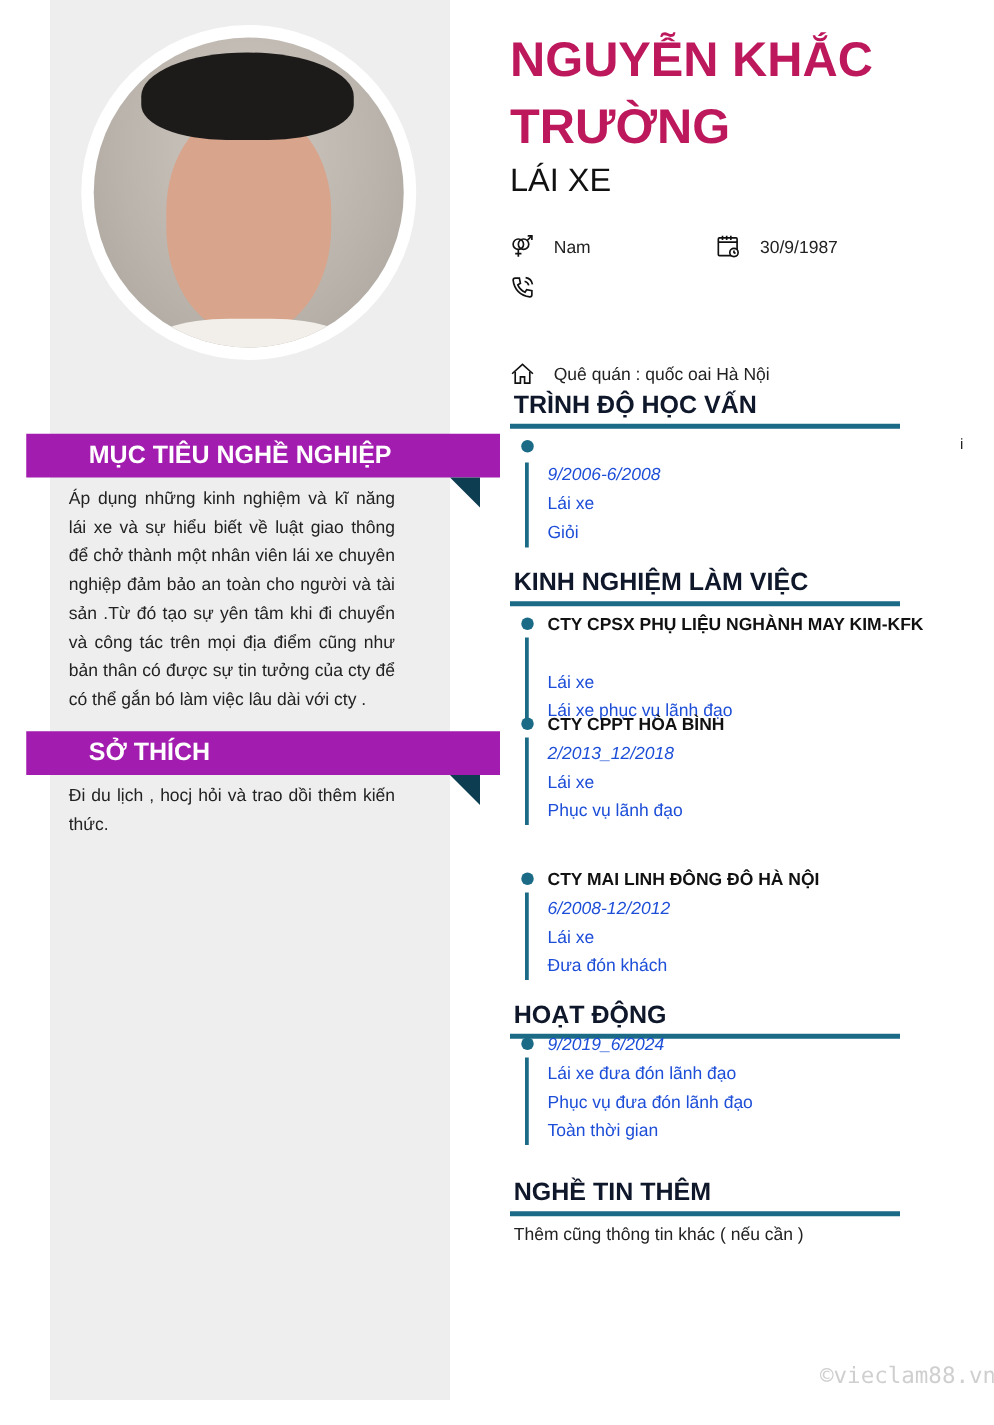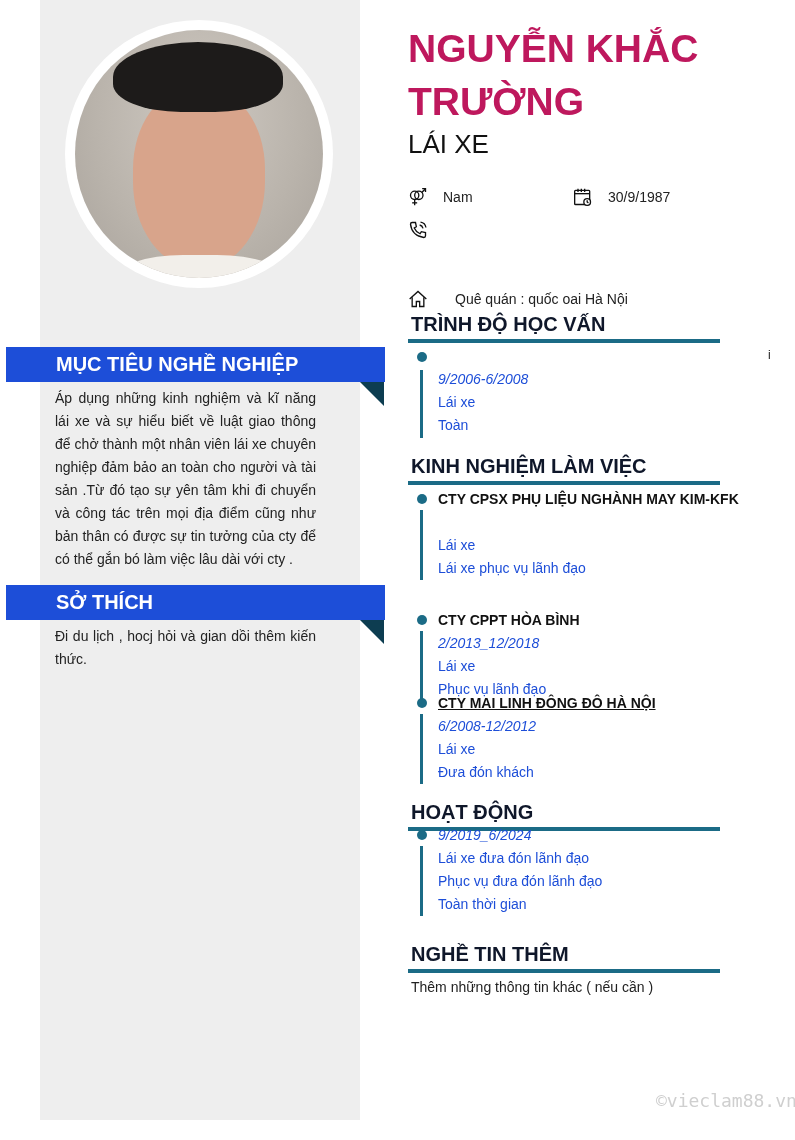--- a/index.html
+++ b/index.html
@@ -27,22 +27,22 @@
   }
   .avatar .face {
     position: absolute; left: 58px; top: 58px; width: 132px; height: 180px;
     border-radius: 45% 45% 48% 48%; background: #d8a48b;
   }
   .avatar .shirt {
     position: absolute; left: 40px; top: 225px; width: 170px; height: 60px;
     border-radius: 40% 40% 0 0; background: #f2efea;
   }
   .band {
-    position: absolute; left: 6px; width: 379px; height: 35px;
-    background: #1d4ed8; color: #fff;
+    position: absolute; left: 21px; width: 379px; height: 35px;
+    background: #a21caf; color: #fff;
     font-weight: bold; font-size: 20px; line-height: 35px; padding-left: 50px;
   }
   .band-fold {
     position: absolute; left: 360px; width: 0; height: 0;
     border-top: 24px solid #0d3d51; border-left: 24px solid transparent;
   }
   .side-text {
     position: absolute; left: 55px; width: 261px;
     font-size: 14px; line-height: 23px; text-align: justify; color: #222;
   }
@@ -86,21 +86,21 @@
   <div class="hair" style="height:70px;"></div>
   <div class="shirt"></div>
 </div>
 
 <div class="band" style="top:347px;">MỤC TIÊU NGHỀ NGHIỆP</div>
 <div class="band-fold" style="top:382px;"></div>
 <div class="side-text" style="top:387px;">Áp dụng những kinh nghiệm và kĩ năng lái xe và sự hiểu biết về luật giao thông để chở thành một nhân viên lái xe chuyên nghiệp đảm bảo an toàn cho người và tài sản .Từ đó tạo sự yên tâm khi đi chuyển và công tác trên mọi địa điểm cũng như bản thân có được sự tin tưởng của cty để có thể gắn bó làm việc lâu dài với cty .</div>
 
 <div class="band" style="top:585px;">SỞ THÍCH</div>
 <div class="band-fold" style="top:620px;"></div>
-<div class="side-text" style="top:625px;">Đi du lịch , hocj hỏi và gian dồi thêm kiến thức.</div>
+<div class="side-text" style="top:625px;">Đi du lịch , hocj hỏi và trao dồi thêm kiến thức.</div>
 
 <div class="name">NGUYỄN KHẮC TRƯỜNG</div>
 <div class="role">LÁI XE</div>
 
 <div class="info-row" style="left:408px; top:187px;">
   <svg viewBox="0 0 24 24" fill="none" stroke="#111" stroke-width="1.6">
     <circle cx="8" cy="10" r="5"></circle>
       <circle cx="13" cy="10" r="5"></circle>
     <line x1="8" y1="15" x2="8" y2="22"></line>
       <line x1="5" y1="19" x2="11" y2="19"></line>
@@ -122,75 +122,75 @@
   <span>30/9/1987</span>
 </div>
 <div class="info-row" style="left:408px; top:220px;">
   <svg viewBox="0 0 24 24" fill="none" stroke="#111" stroke-width="1.6">
     <path d="M5 3 L9 3 L10 8 L7.5 9.5 C9 13 11 15 14.5 16.5 L16 14 L21 15 L21 19 C21 20 20 21 19 21 C10 20 4 14 3 5 C3 4 4 3 5 3 Z"></path>
     <path d="M14 6 C16 6.5 17.5 8 18 10"></path>
       <path d="M15 2.5 C18.5 3 21 5.5 21.5 9"></path>
   </svg>
   <span></span>
 </div>
-<div class="info-row" style="left:408px; top:289px;gap:12px;">
+<div class="info-row" style="left:408px; top:289px;">
   <svg viewBox="0 0 24 24" fill="none" stroke="#111" stroke-width="1.6">
     <polyline points="2,12 12,3 22,12"></polyline>
       <path d="M5 10 L5 21 L10 21 L10 15 L14 15 L14 21 L19 21 L19 10"></path>
   </svg>
   <span>Quê quán : quốc oai Hà Nội</span>
 </div>
 
 <div class="section-title" style="top:311px;">TRÌNH ĐỘ HỌC VẤN</div>
 <div class="section-rule" style="top:339px;"></div>
 <div class="entry" style="top:348px; height:92px;">
   <div class="dot" style="top:4px;"></div>
   <div class="vline" style="top:22px; height:68px;"></div>
   <div class="line bold" style="top:-2px;"></div>
   <div class="line italic" style="top:20px;">9/2006-6/2008</div>
   <div class="line" style="top:43px;">Lái xe</div>
-  <div class="line" style="top:66px;">Toàn</div>
+  <div class="line" style="top:66px;">Giỏi</div>
 </div>
 <div class="stray">i</div>
 
 <div class="section-title" style="top:453px;">KINH NGHIỆM LÀM VIỆC</div>
 <div class="section-rule" style="top:481px;"></div>
 
 <div class="entry" style="top:488px; height:95px;">
   <div class="dot" style="top:6px;"></div>
   <div class="vline" style="top:22px; height:70px;"></div>
   <div class="line bold" style="top:0px;">CTY CPSX PHỤ LIỆU NGHÀNH MAY KIM-KFK</div>
   <div class="line" style="top:46px;">Lái xe</div>
   <div class="line" style="top:69px;">Lái xe phục vụ lãnh đạo</div>
 </div>
-<div class="entry" style="top:609px; height:95px;">
+<div class="entry" style="top:568px; height:95px;">
   <div class="dot" style="top:6px;"></div>
   <div class="vline" style="top:22px; height:70px;"></div>
   <div class="line bold" style="top:0px;">CTY CPPT HÒA BÌNH</div>
   <div class="line italic" style="top:23px;">2/2013_12/2018</div>
   <div class="line" style="top:46px;">Lái xe</div>
   <div class="line" style="top:69px;">Phục vụ lãnh đạo</div>
 </div>
 <div class="entry" style="top:692px; height:95px;">
   <div class="dot" style="top:6px;"></div>
   <div class="vline" style="top:22px; height:70px;"></div>
-  <div class="line bold" style="top:0px;text-decoration:underline;">CTY MAI LINH ĐÔNG ĐÔ HÀ NỘI</div>
+  <div class="line bold" style="top:0px;">CTY MAI LINH ĐÔNG ĐÔ HÀ NỘI</div>
   <div class="line italic" style="top:23px;">6/2008-12/2012</div>
   <div class="line" style="top:46px;">Lái xe</div>
   <div class="line" style="top:69px;">Đưa đón khách</div>
 </div>
 
 <div class="section-title" style="top:799px;">HOẠT ĐỘNG</div>
 <div class="section-rule" style="top:827px;"></div>
 <div class="entry" style="top:824px; height:92px;">
   <div class="dot" style="top:6px;"></div>
   <div class="vline" style="top:22px; height:70px;"></div>
   <div class="line italic" style="top:0px;">9/2019_6/2024</div>
   <div class="line" style="top:23px;">Lái xe đưa đón lãnh đạo</div>
   <div class="line" style="top:46px;">Phục vụ đưa đón lãnh đạo</div>
   <div class="line" style="top:69px;">Toàn thời gian</div>
 </div>
 
 <div class="section-title" style="top:941px;">NGHỀ TIN THÊM</div>
 <div class="section-rule" style="top:969px;"></div>
-<div class="extra-text">Thêm những thông tin khác ( nếu cần )</div>
+<div class="extra-text">Thêm cũng thông tin khác ( nếu cần )</div>
 
 <div class="watermark">©vieclam88.vn</div>
 
 </body></html>

